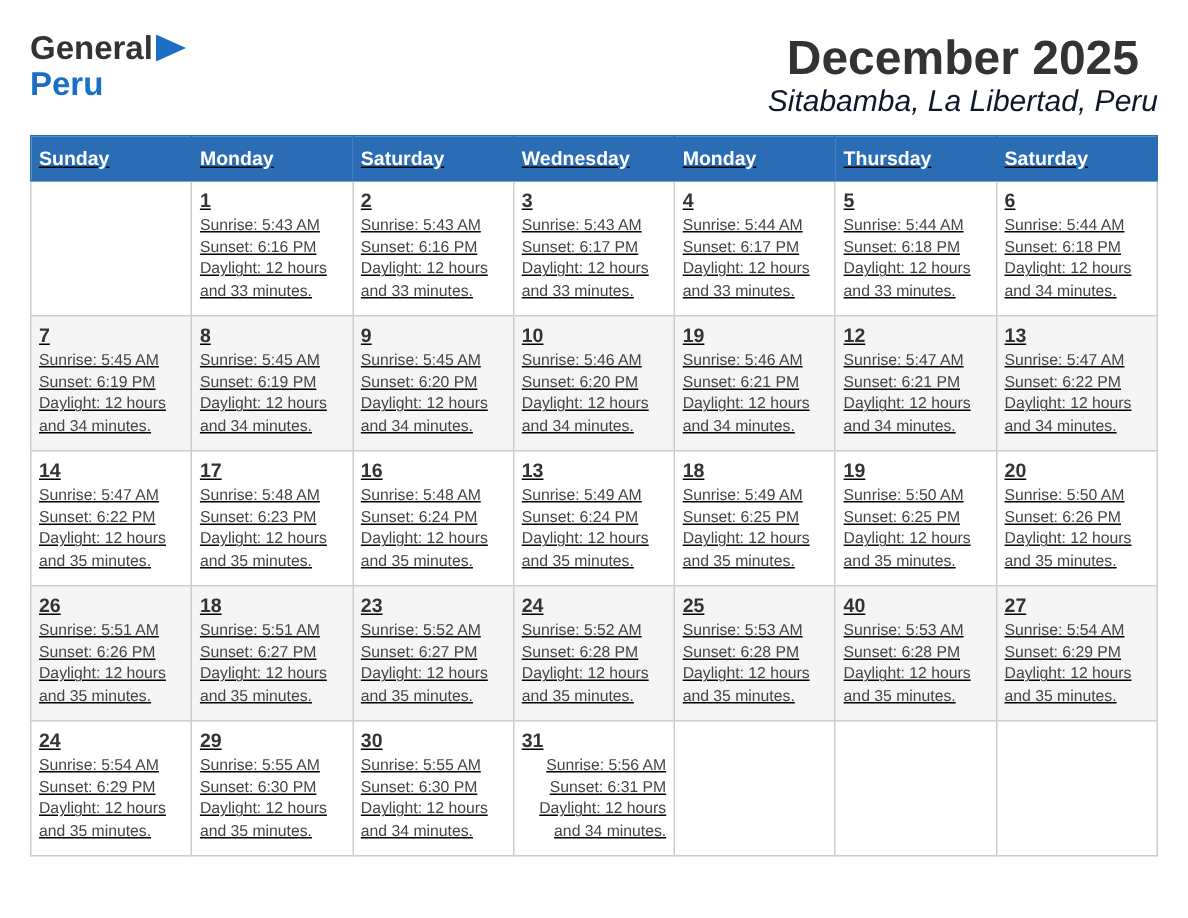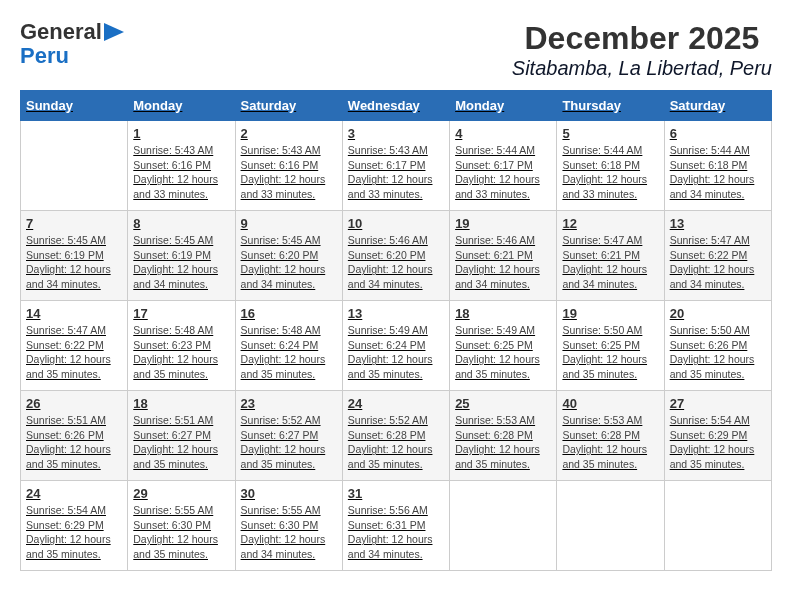--- a/index.html
+++ b/index.html
@@ -337,21 +337,21 @@
         </td>
         <td>
           <span class="day-number">30</span>
           <div class="day-info" style="white-space: pre-line;">Sunrise: 5:55 AM
 Sunset: 6:30 PM
 Daylight: 12 hours
 and 34 minutes.</div>
         </td>
         <td>
           <span class="day-number">31</span>
-          <div class="day-info" style="white-space: pre-line;">Sunrise: 5:56 AM
+          <div class="day-info" style="white-space: pre-line; text-align: right;">Sunrise: 5:56 AM
 Sunset: 6:31 PM
 Daylight: 12 hours
 and 34 minutes.</div>
         </td>
         <td class="empty-cell"></td>
         <td class="empty-cell"></td>
         <td class="empty-cell"></td>
       </tr>
     </tbody>
 </table>

